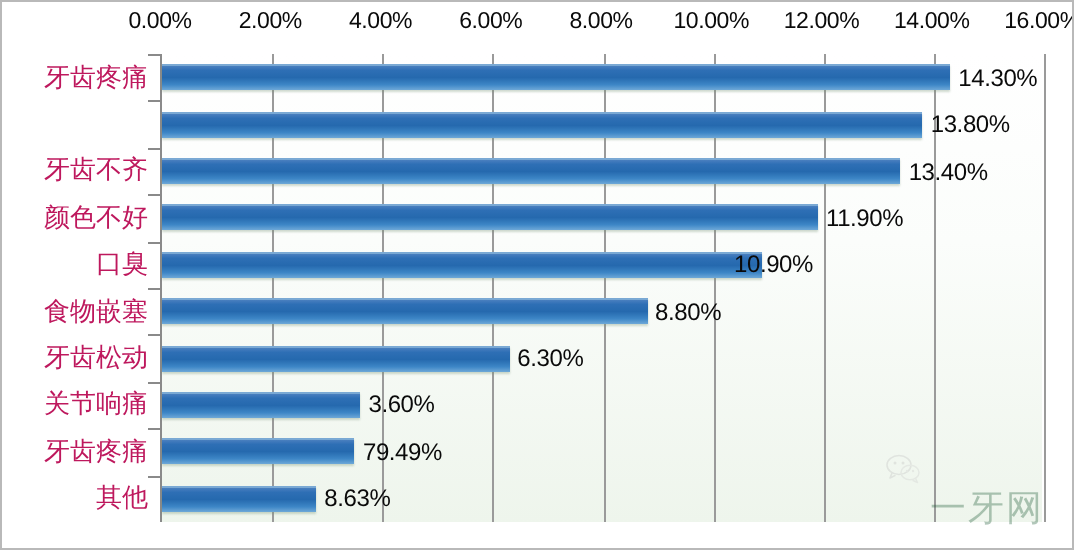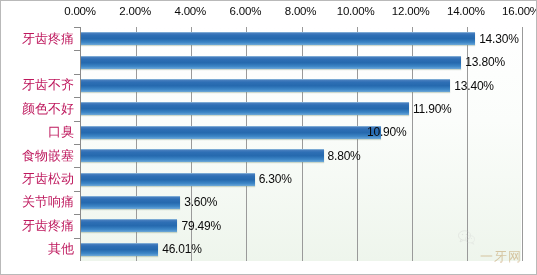--- a/index.html
+++ b/index.html
@@ -122,22 +122,22 @@
     gap: 5px;
     opacity: 0.32;
     pointer-events: none;
   }
   .wm-icon {
     width: 17px;
     height: 15px;
     position: relative;
   }
   .wm-text {
-    font-size: 13px;
-    color: #a16207;
+    font-size: 18px;
+    color: #14532d;
     letter-spacing: 1px;
     white-space: nowrap;
     margin-top: 40px;
   }
 </style>
 </head>
 <body>
 
 <div id="screenshot">
 
@@ -217,21 +217,21 @@
       <div class="row" style="top: 187.2px; height: 23.4px;">
         <span class="cat-label" style="top: 4.7px;">牙齿疼痛</span>
         <div class="tick-mark" style="top: 0px;"></div>
         <div class="bar" style="width: 96.4688px; top: 5.2px;"></div>
         <span class="val-label" style="left: 180.469px; top: 5.7px;">79.49%</span>
       </div>
       <div class="row" style="top: 210.6px; height: 23.4px;">
         <span class="cat-label" style="top: 4.7px;">其他</span>
         <div class="tick-mark" style="top: 0px;"></div>
         <div class="bar" style="width: 77.175px; top: 5.2px;"></div>
-        <span class="val-label" style="left: 161.175px; top: 5.7px;">46.01%</span>
+        <span class="val-label" style="left: 161.175px; top: 5.7px;">8.63%</span>
       </div>
     </div>
 
   <div class="watermark">
     <span class="wm-icon">
       <svg viewBox="0 0 34 30" width="17" height="15" aria-hidden="true">
         <ellipse cx="13" cy="11" rx="12" ry="9.5" fill="none" stroke="#bdbdbd" stroke-width="1.6"></ellipse>
         <path d="M6 19 L4 24 L9.5 21.2" fill="none" stroke="#bdbdbd" stroke-width="1.6" stroke-linejoin="round"></path>
         <circle cx="9" cy="9" r="1.5" fill="#bdbdbd"></circle>
         <circle cx="17" cy="9" r="1.5" fill="#bdbdbd"></circle>

